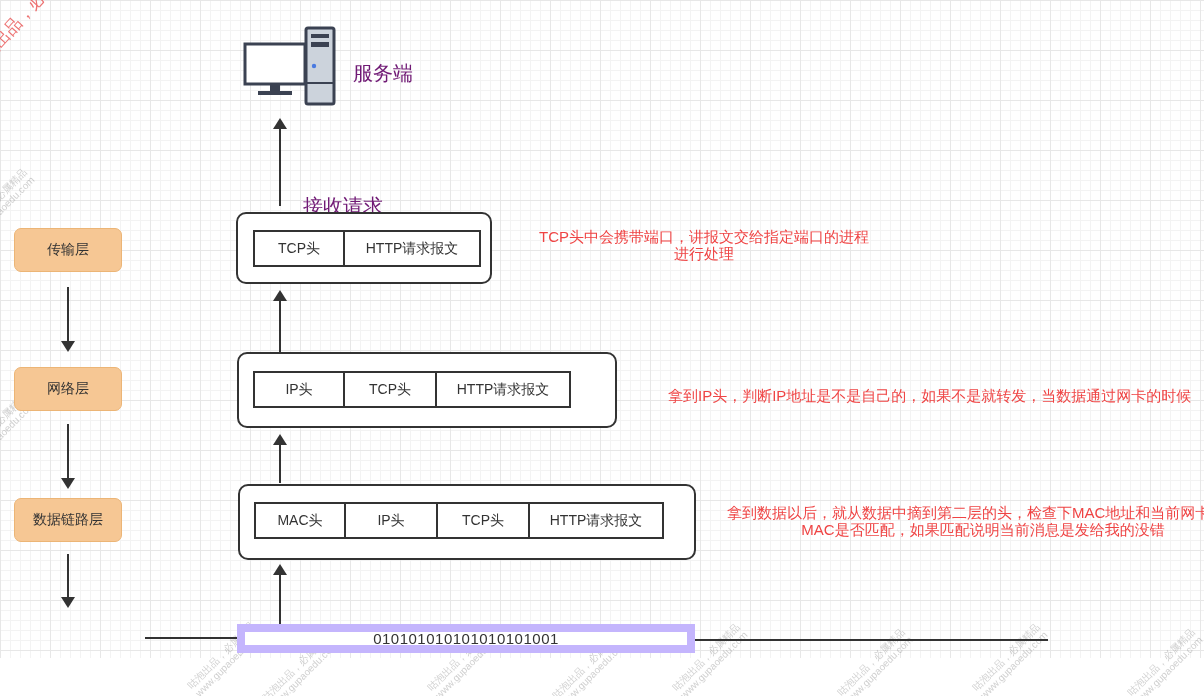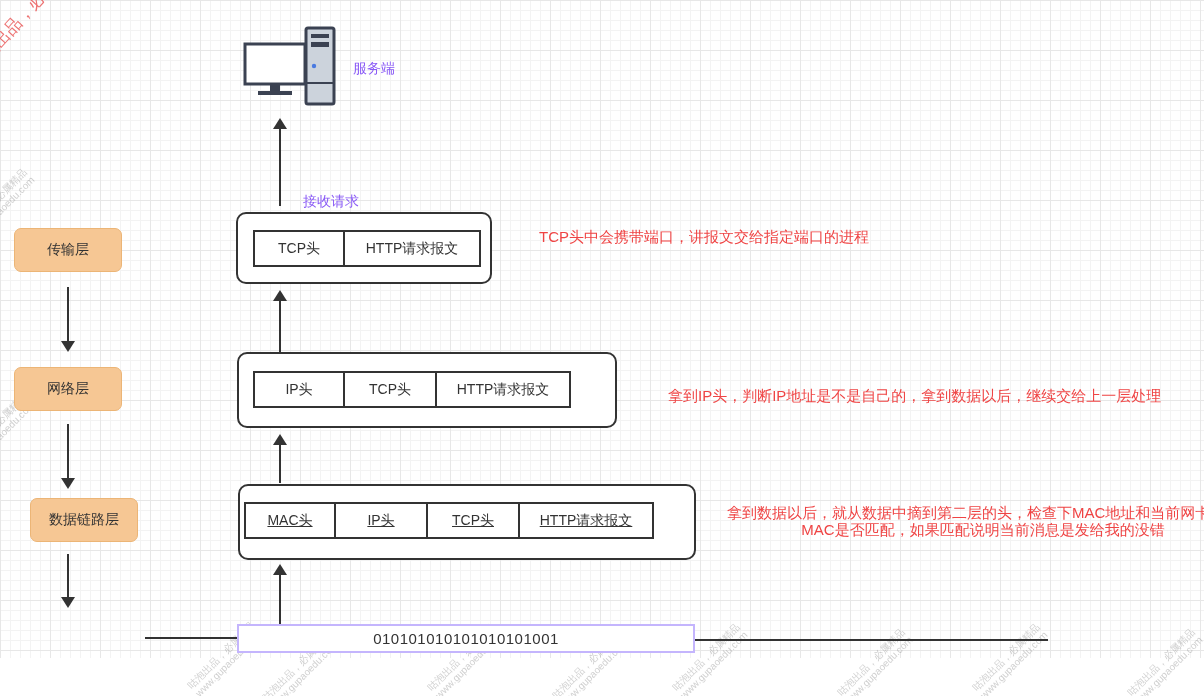--- a/index.html
+++ b/index.html
@@ -27,28 +27,28 @@
   }
   .packet{position:absolute;background:#fff;border:2px solid #333;border-radius:10px;box-sizing:border-box;}
   .cells{position:absolute;display:flex;background:#c4b5fd;}
   .cell{
     height:37px;border:2px solid #333;border-left:none;box-sizing:border-box;
     display:flex;align-items:center;justify-content:center;font-size:14px;color:#333;background:#fff;
   }
   .cell:first-child{border-left:2px solid #333;}
   .bits-box{
     position:absolute;left:237px;top:624px;width:458px;height:29px;background:#fff;
-    border:2px solid #c4b5fd;box-sizing:border-box;display:flex;align-items:center;justify-content:center;
+    border:8px solid #c4b5fd;box-sizing:border-box;display:flex;align-items:center;justify-content:center;
     font-size:15px;letter-spacing:.5px;color:#333;
   }
   .vline{position:absolute;width:2px;background:#333;}
   .hline{position:absolute;height:2px;background:#333;}
   .ah-up{position:absolute;width:0;height:0;border-left:7px solid transparent;border-right:7px solid transparent;border-bottom:11px solid #333;}
   .ah-down{position:absolute;width:0;height:0;border-left:7px solid transparent;border-right:7px solid transparent;border-top:11px solid #333;}
-  .txt{position:absolute;font-size:14px;color:#8b5cf6;white-space:nowrap;}
+  .txt{position:absolute;font-size:20px;color:#701a75;white-space:nowrap;}
   .note{position:absolute;color:#ef4444;font-size:15px;line-height:17px;}
   .note .nowrap{display:block;white-space:nowrap;}
   .note .centered{display:block;text-align:center;}
   .note-center{text-align:center;}
   .watermark{
     position:absolute;transform:rotate(-45deg);transform-origin:center;
     color:rgba(130,130,130,.38);font-size:10px;line-height:11px;text-align:center;
     white-space:nowrap;pointer-events:none;
   }
   .watermark span{display:block;}
@@ -120,21 +120,21 @@
     </svg>
   </div>
   <div class="txt" style="left:353px;top:60px;">服务端</div>
 
   <div class="vline" style="left:279px;top:129px;height:77px;"></div>
   <div class="ah-up" style="left:273px;top:118px;"></div>
   <div class="txt" style="left:303px;top:145px;margin-top:48px;">接收请求</div>
 
   <div class="layer-label" style="top:367px;">网络层</div>
   <div class="layer-label" style="top:228px;">传输层</div>
-  <div class="layer-label" style="top:498px;margin-left:16px;">数据链路层</div>
+  <div class="layer-label" style="top:498px;">数据链路层</div>
 
   <div class="vline" style="left:67px;top:287px;height:54px;"></div>
   <div class="ah-down" style="left:61px;top:341px;"></div>
   <div class="vline" style="left:67px;top:424px;height:54px;"></div>
   <div class="ah-down" style="left:61px;top:478px;"></div>
   <div class="vline" style="left:67px;top:554px;height:43px;"></div>
   <div class="ah-down" style="left:61px;top:597px;"></div>
 
   <div class="packet" style="left:236px;top:212px;width:256px;height:72px;"></div>
   <div class="cells" style="left:253px;top:230px;">
@@ -149,38 +149,39 @@
   <div class="cells" style="left:253px;top:371px;">
     <div class="cell" style="width:92px;">IP头</div>
     <div class="cell" style="width:92px;">TCP头</div>
     <div class="cell" style="width:134px;">HTTP请求报文</div>
   </div>
 
   <div class="vline" style="left:279px;top:445px;height:38px;"></div>
   <div class="ah-up" style="left:273px;top:434px;"></div>
 
   <div class="packet" style="left:238px;top:484px;width:458px;height:76px;"></div>
-  <div class="cells" style="left:244px;top:502px;text-decoration:underline;">
+  <div class="cells" style="left:254px;top:502px;">
     <div class="cell" style="width:92px;">MAC头</div>
     <div class="cell" style="width:92px;">IP头</div>
     <div class="cell" style="width:92px;">TCP头</div>
     <div class="cell" style="width:134px;">HTTP请求报文</div>
   </div>
 
   <div class="vline" style="left:279px;top:575px;height:49px;"></div>
   <div class="ah-up" style="left:273px;top:564px;"></div>
 
   <div class="hline" style="left:145px;top:637px;width:92px;"></div>
   <div class="bits-box">010101010101010101001</div>
   <div class="hline" style="left:695px;top:639px;width:353px;"></div>
 
   <div class="note note-center" style="left:508px;top:228px;width:392px;">
     <span class="centered">TCP头中会携带端口，讲报文交给指定端口的进程</span>
+    <span class="centered">进行处理</span>
   </div>
   <div class="note" style="left:668px;top:387px;white-space:nowrap;">
-    <span class="nowrap">拿到IP头，判断IP地址是不是自己的，拿到数据以后，继续交给上一层处理</span>
+    <span class="nowrap">拿到IP头，判断IP地址是不是自己的，如果不是就转发，当数据通过网卡的时候</span>
   </div>
   <div class="note" style="left:727px;top:504px;width:512px;">
     <span class="nowrap">拿到数据以后，就从数据中摘到第二层的头，检查下MAC地址和当前网卡</span>
     <span class="centered">MAC是否匹配，如果匹配说明当前消息是发给我的没错</span>
   </div>
 
 </div>
 
 </body></html>

